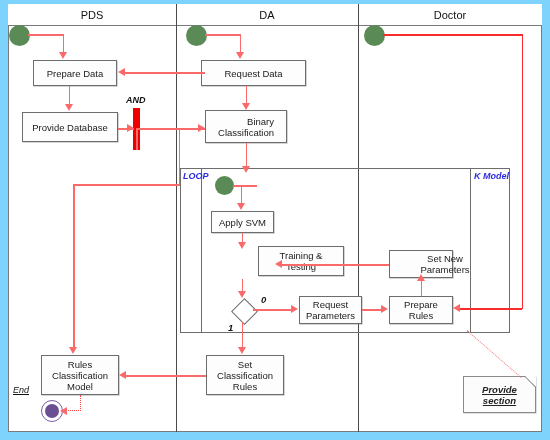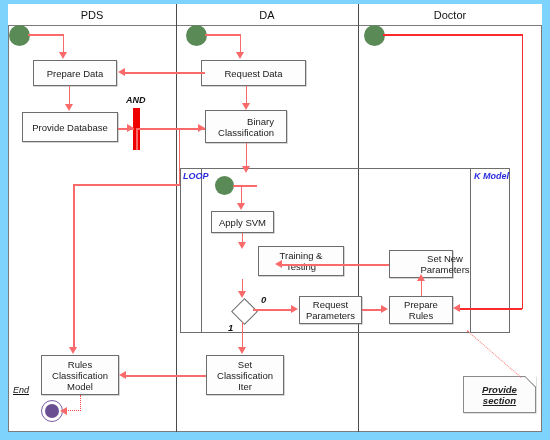--- a/index.html
+++ b/index.html
@@ -206,21 +206,21 @@
 
   <div class="diamond" style="left:228px;top:298px;">
       <i></i>
     </div>
   <div class="guard" style="left:261px;top:294px;">0</div>
   <div class="guard" style="left:228px;top:322px;">1</div>
 
   <div class="act" style="left:206px;top:355px;width:78px;height:40px;">
     <span>Set
 Classification
-Iter</span>
+Rules</span>
   </div>
 
   <div class="act" style="left:299px;top:296px;width:63px;height:28px;">
     <span>Request
 Parameters</span>
   </div>
 
   <div class="act" style="left:389px;top:250px;width:64px;height:28px;padding-left:48px;">
     <span>Set New
 Parameters</span>

